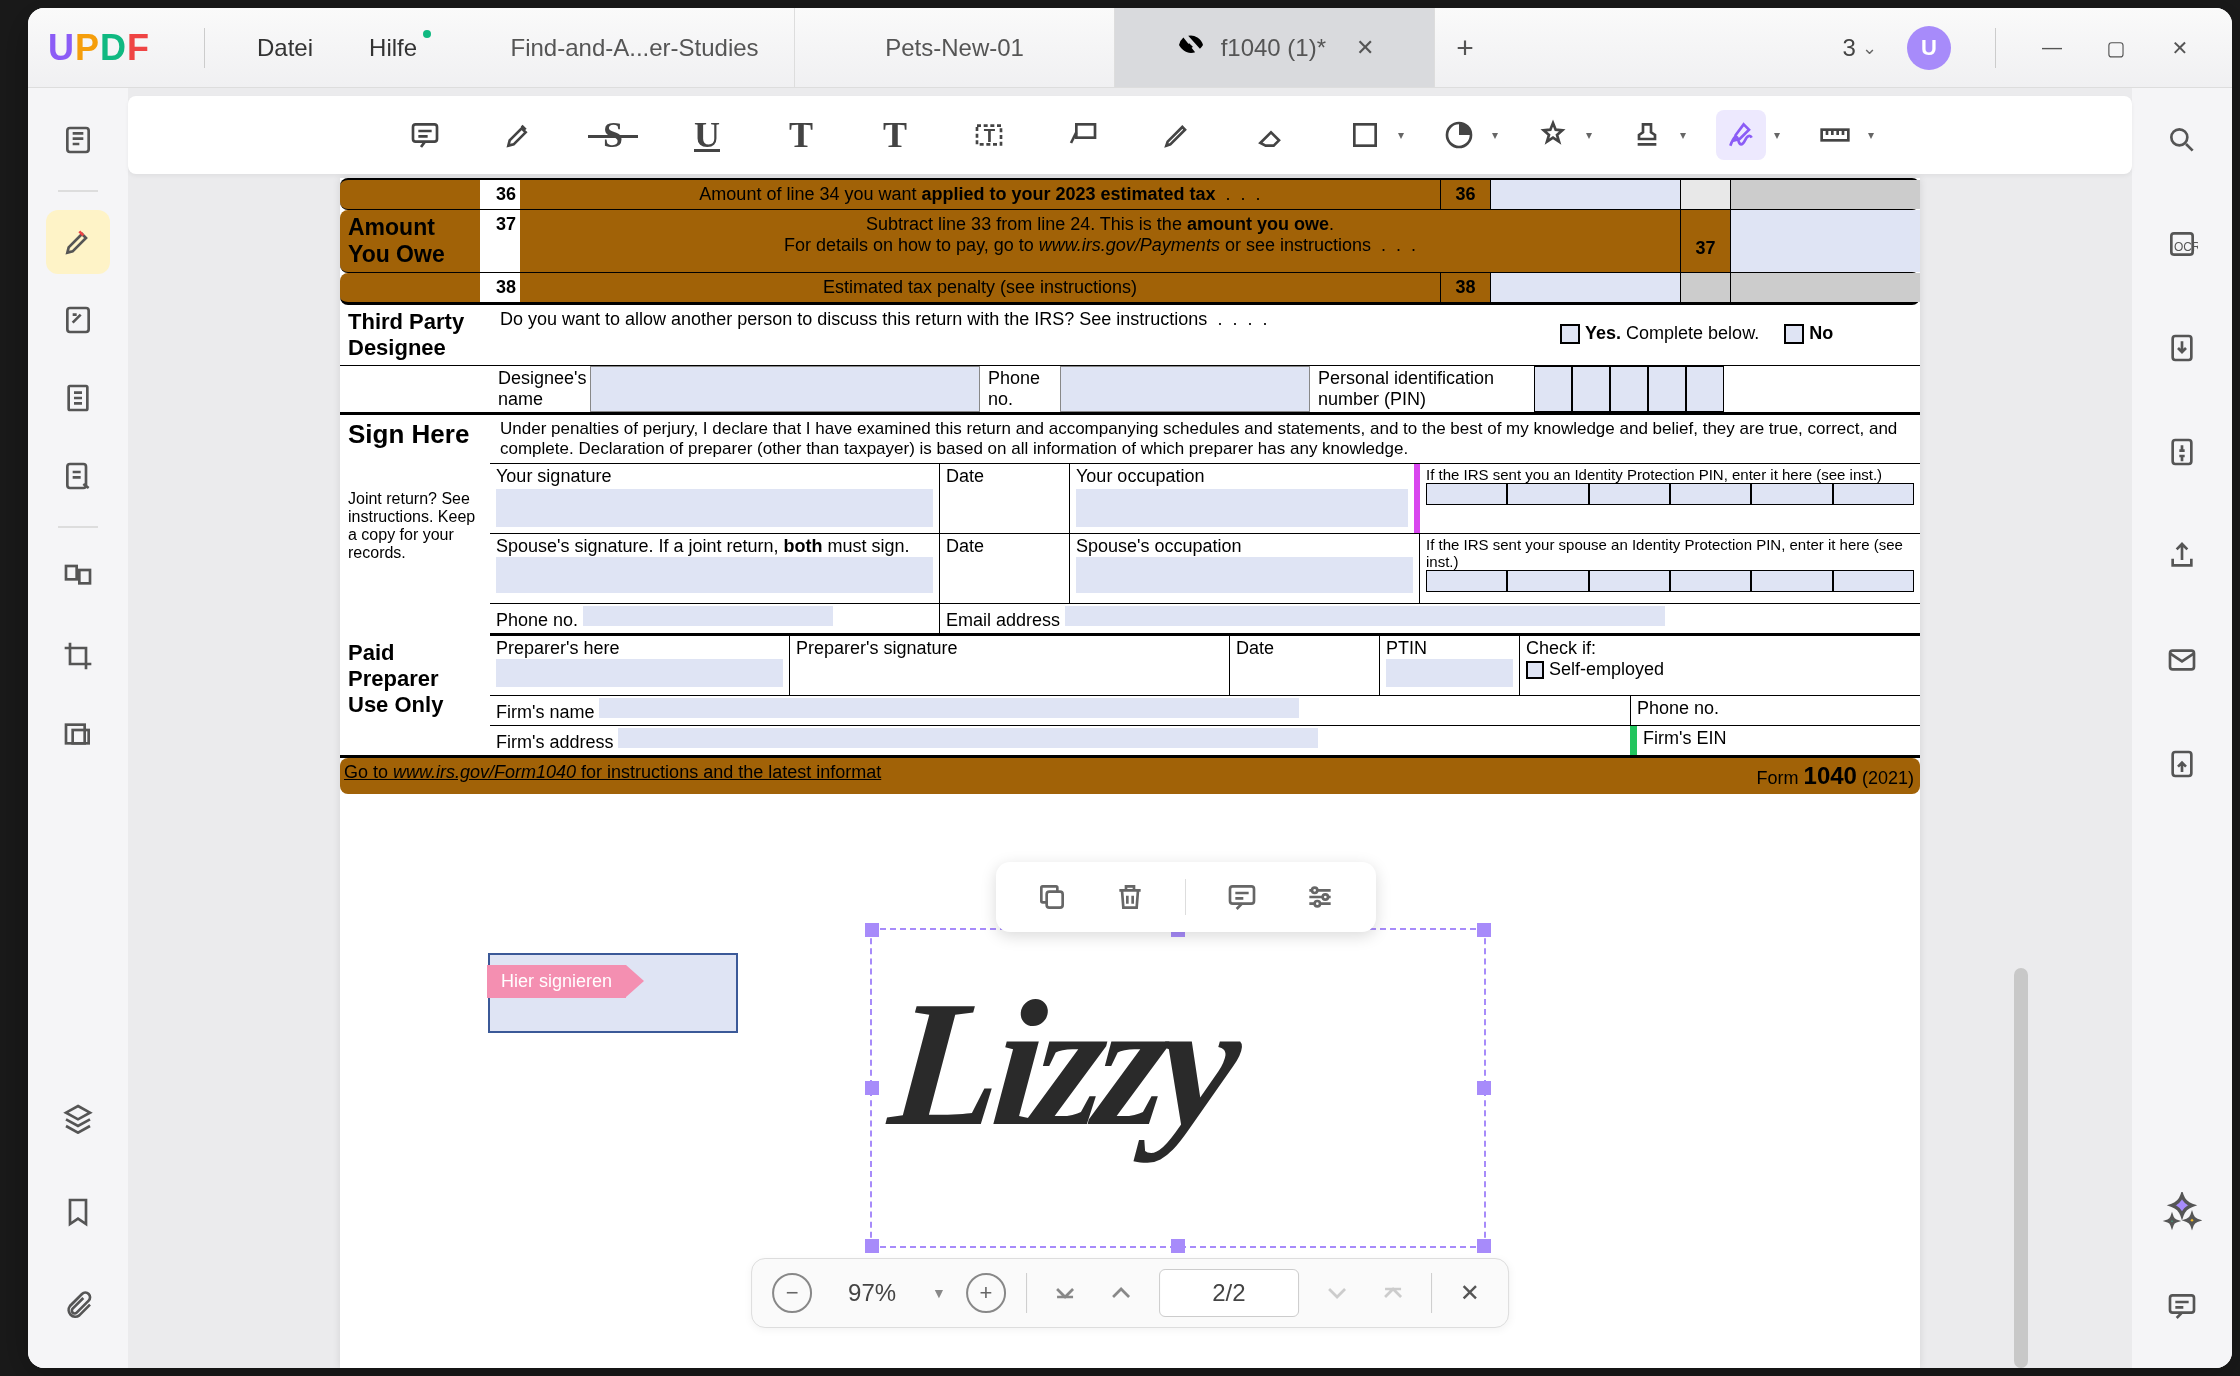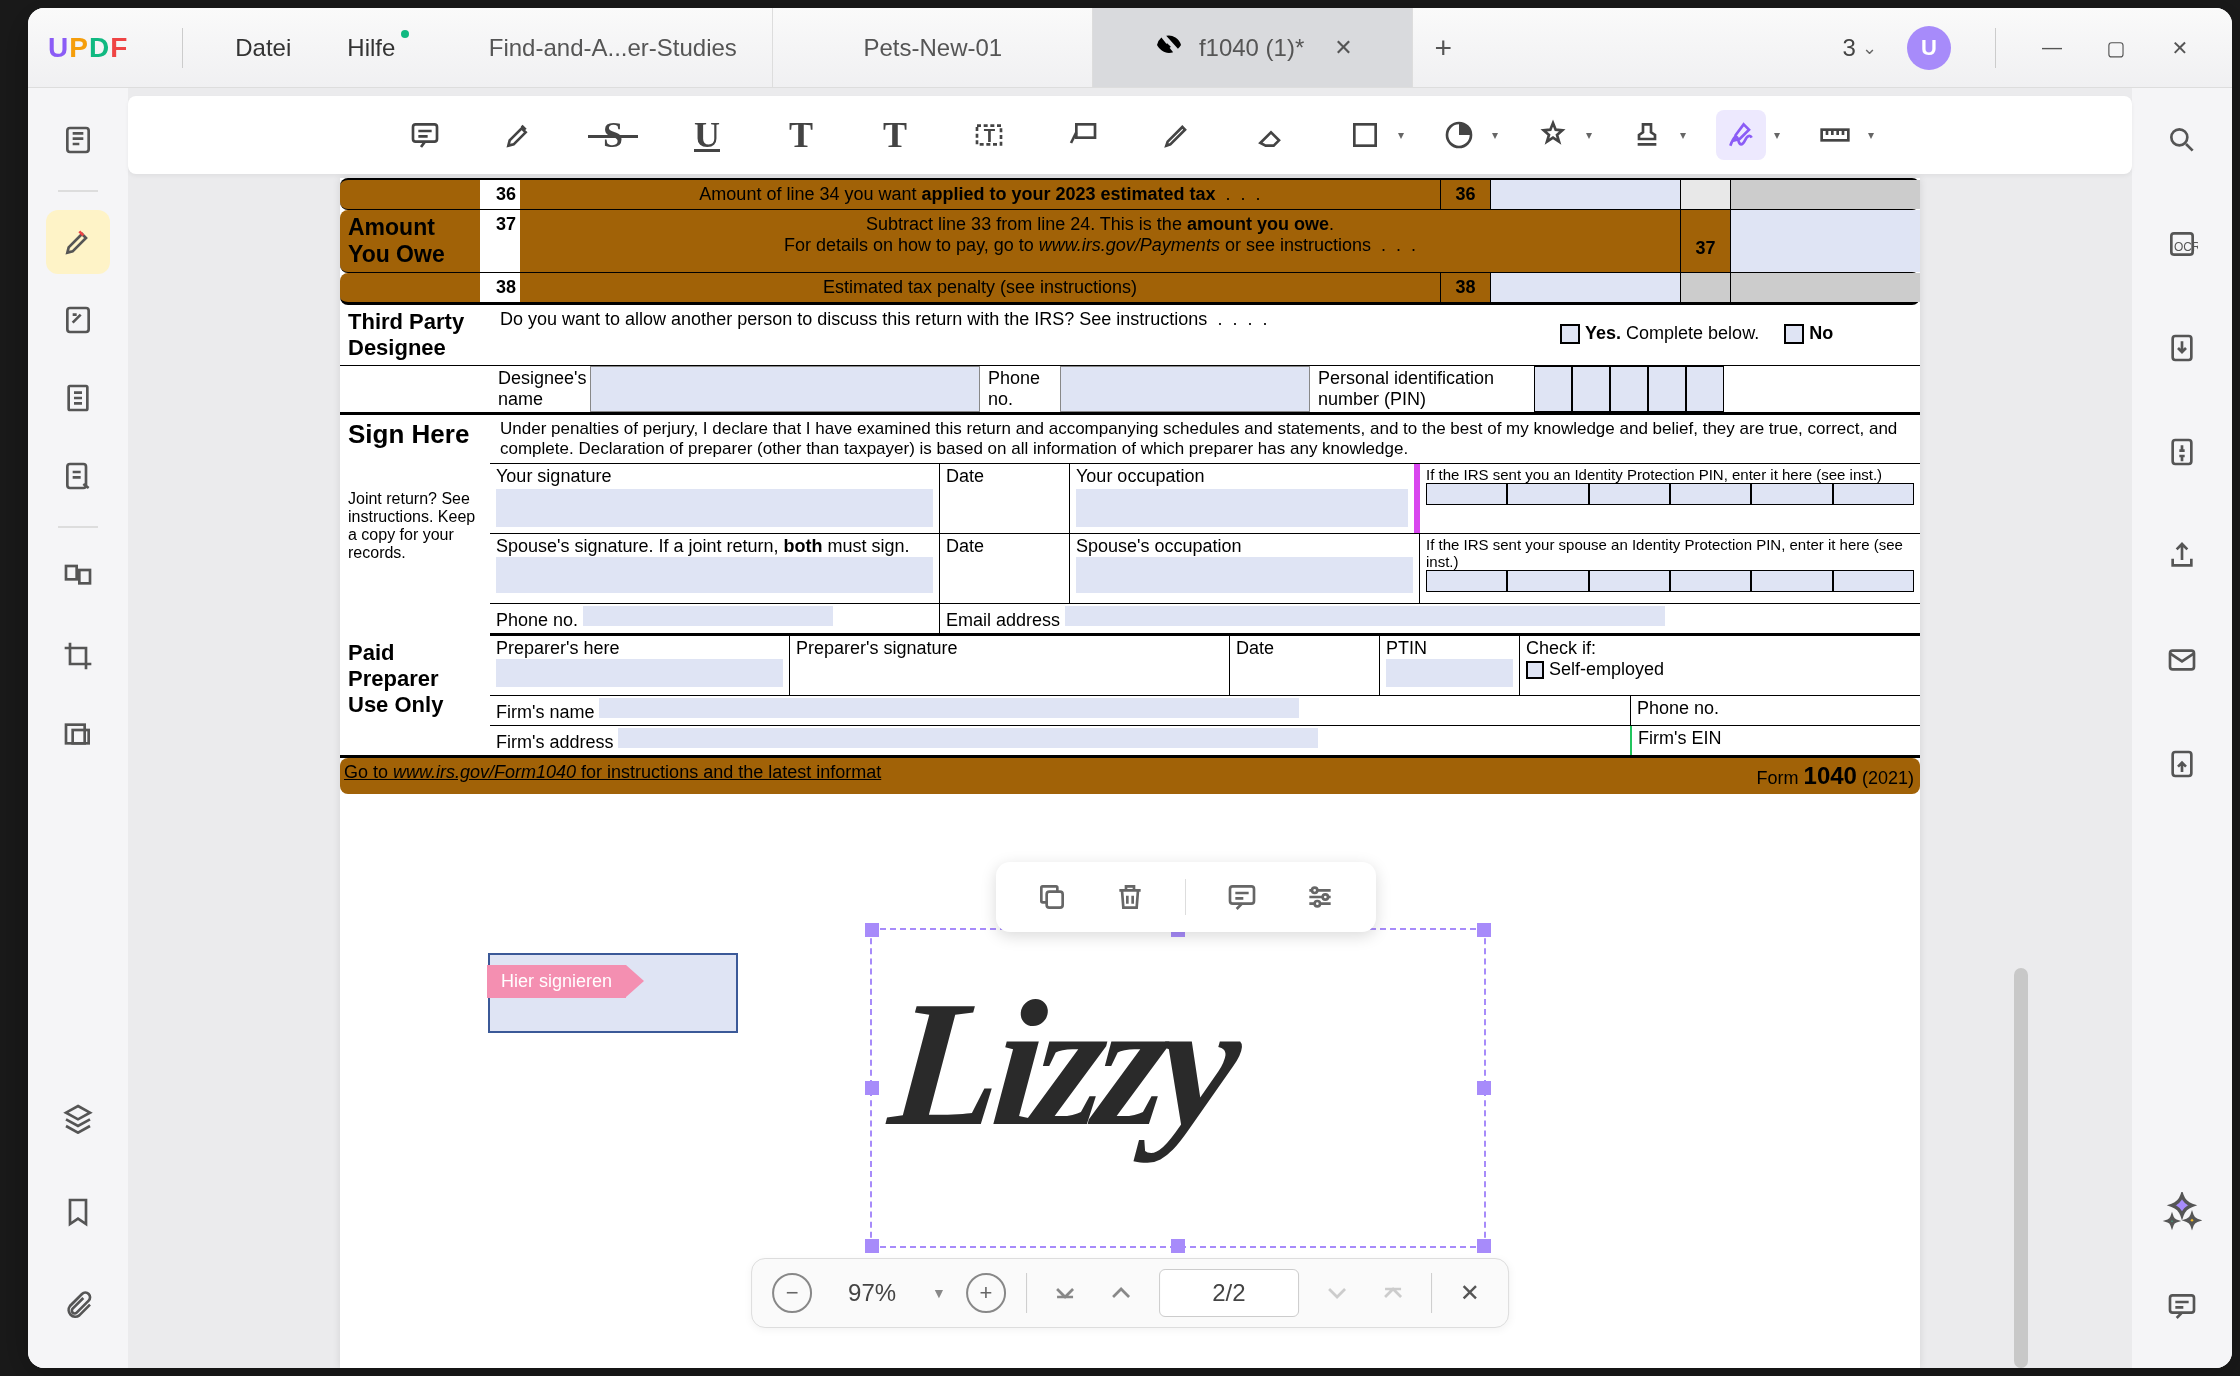--- a/index.html
+++ b/index.html
@@ -1,21 +1,21 @@
 <!DOCTYPE html>
 <html><head>
 <meta charset="utf-8">
 <style>
 * { margin: 0; padding: 0; box-sizing: border-box; font-family: -apple-system, BlinkMacSystemFont, "Segoe UI", sans-serif; }
 body { background: #1a1a1a; width: 2240px; height: 1376px; overflow: hidden; transform-origin: top left; }
 .app-window { position: absolute; left: 28px; top: 8px; width: 2204px; height: 1360px; background: #f5f5f7; border-radius: 16px; overflow: hidden; box-shadow: 0 8px 40px rgba(0,0,0,0.3); }
 
 
 .titlebar { display: flex; align-items: center; height: 80px; background: linear-gradient(to bottom, #fafafa, #f0f0f2); border-bottom: 1px solid #ddd; padding: 0 20px; }
-.logo { font-size: 28px; font-weight: 700; letter-spacing: 1px; margin-right: 30px; }
+.logo { font-size: 36px; font-weight: 700; letter-spacing: 1px; margin-right: 30px; }
 .logo .u { color: #8b5cf6; } .logo .p { color: #f59e0b; } .logo .d { color: #10b981; } .logo .f { color: #ef4444; }
 .titlebar-sep { width: 1px; height: 40px; background: #ccc; margin: 0 24px; }
 .menu-item { font-size: 24px; color: #333; margin: 0 28px; cursor: pointer; }
 .menu-item.mod::after { content: ''; position: absolute; width: 8px; height: 8px; background: #10b981; border-radius: 50%; margin-left: 6px; margin-top: -4px; }
 .tabs { flex: 1; display: flex; align-items: stretch; height: 100%; margin-left: 30px; }
 .tab { min-width: 320px; padding: 0 30px; display: flex; align-items: center; justify-content: center; font-size: 24px; color: #555; border-right: 1px solid #ddd; position: relative; cursor: pointer; }
 .tab.active { background: #d9dadd; }
 .tab .tab-icon { margin-right: 14px; color: #888; }
 .tab .close-x { margin-left: 30px; font-size: 22px; color: #555; }
 .add-tab { width: 60px; display: flex; align-items: center; justify-content: center; font-size: 30px; color: #555; }
@@ -379,21 +379,21 @@
               <div style="width:150px; border-right:1px solid #000; padding:2px 6px;">Date</div>
               <div style="width:140px; border-right:1px solid #000; padding:2px 6px;"><span>PTIN</span><div style="background:#dfe4f4;height:28px;"></div></div>
               <div style="flex:1; padding:2px 6px;"><span>Check if:</span><br><span style="display:inline-block;width:18px;height:18px;border:2px solid #000;background:#dfe4f4;vertical-align:middle;"></span> <span>Self-employed</span></div>
             </div>
             <div style="display:flex; border-bottom:1px solid #000;">
               <div style="flex:1; padding:2px 6px;"><span>Firm's name</span> <span style="display:inline-block;width:700px;height:20px;background:#dfe4f4;"></span></div>
               <div style="width:290px; border-left:1px solid #000; padding:2px 6px;">Phone no.</div>
             </div>
             <div style="display:flex;">
               <div style="flex:1; padding:2px 6px;"><span>Firm's address</span> <span style="display:inline-block;width:700px;height:20px;background:#dfe4f4;"></span></div>
-              <div style="width:290px; border-left:2px solid #22c55e; padding:2px 6px;">Firm's EIN</div>
+              <div style="width:290px; border-left:7px solid #22c55e; padding:2px 6px;">Firm's EIN</div>
             </div>
           </div>
         </div>
 
         <div style="display:flex; padding:4px 0;" class="highlight-row">
           <div style="flex:1; padding-left:4px;text-decoration:underline;"><span>Go to </span><span class="italic">www.irs.gov/Form1040</span><span> for instructions and the latest informat</span></div>
           <div style="padding-right:6px;"><span>Form </span><span class="bold" style="font-size:24px;">1040</span><span> (2021)</span></div>
         </div>
       </div>
 

